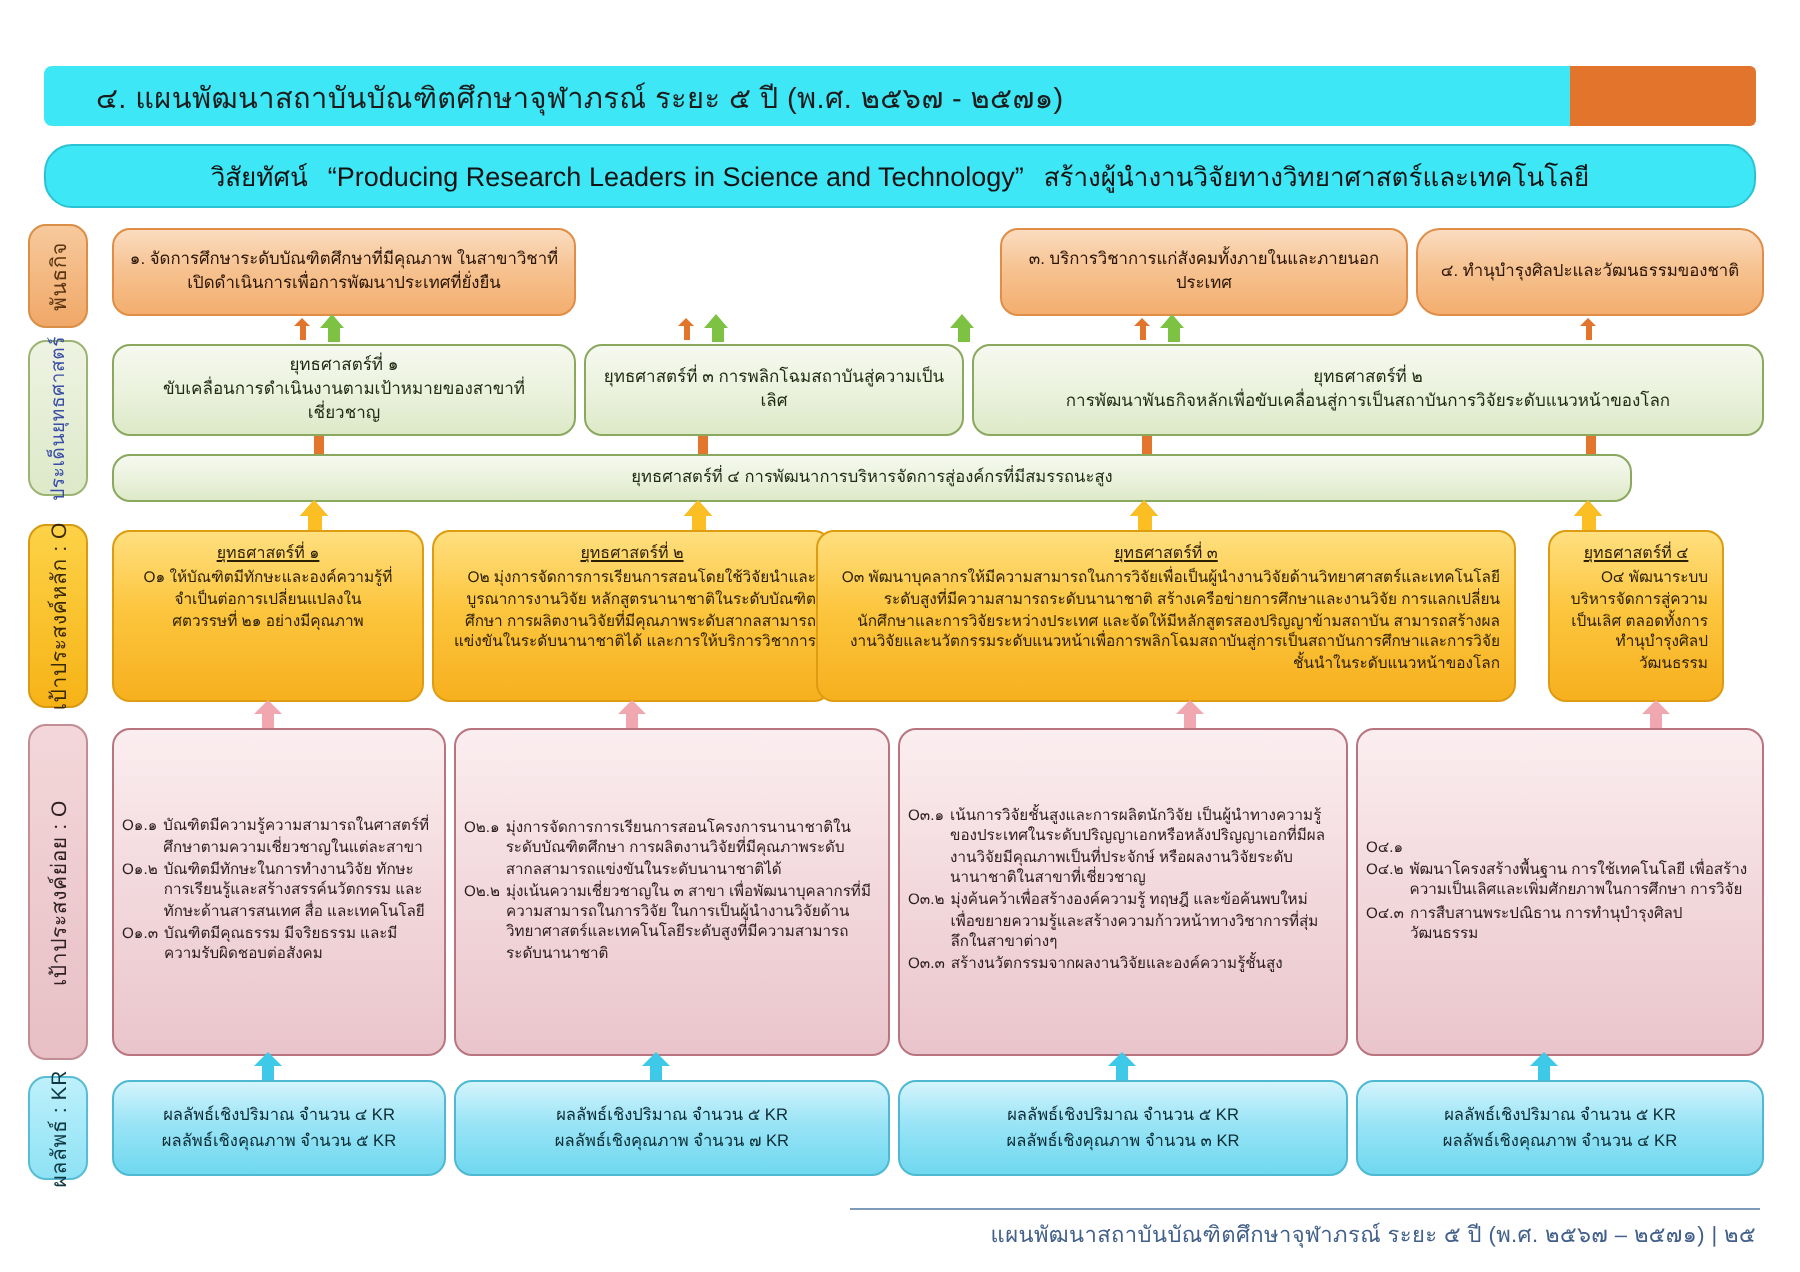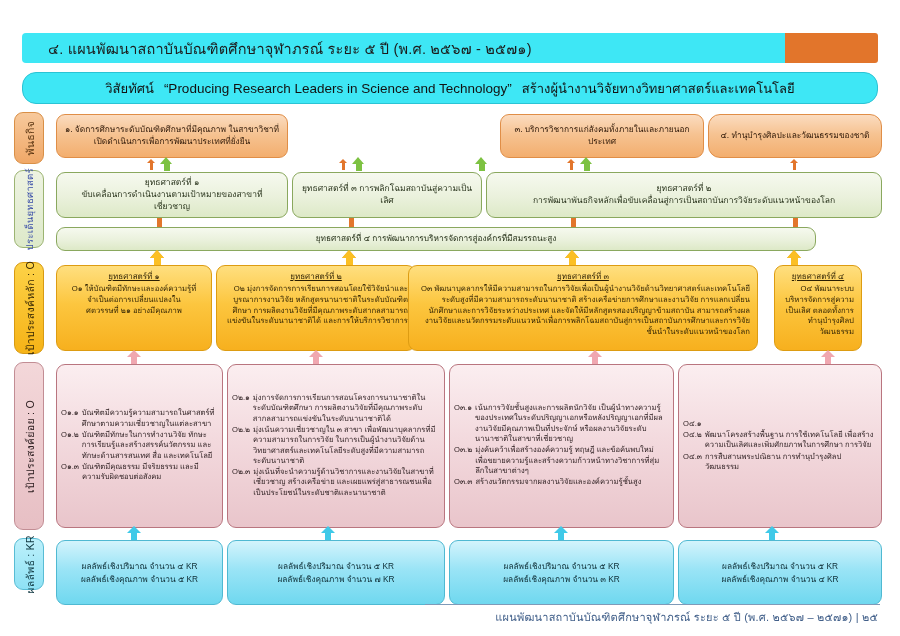--- a/index.html
+++ b/index.html
@@ -81,21 +81,21 @@
   .box-subgoal {
     background: linear-gradient(180deg,#fbeef0 0%,#f3dade 45%,#e9c5cb 100%);
     border: 1.2px solid #b9757f; color: #2a1c1e; font-size: 7.6px;
     top: 364px; height: 164px;
     align-items: flex-start; justify-content: center;
     flex-direction: column; padding: 6px 6px 6px 4px;
   }
   .box-kr {
     background: linear-gradient(180deg,#d3f4fc 0%,#9ae4f6 45%,#6fd8ef 100%);
     border: 1.2px solid #4fb9d2; color: #0c2b33; font-size: 8.3px;
-    top: 540px; height: 65px; line-height: 1.55;
+    top: 540px; height: 48px; line-height: 1.55;
   }
 
   .goal-title { width: 100%; text-align: center; font-size: 8px; text-decoration: underline; margin-bottom: 2px; }
   .goal-body  { width: 100%; text-align: center; font-size: 7.7px; line-height: 1.4; }
   .goal-body.left { text-align: right; }
 
   .sg-item { display: flex; width: 100%; margin-bottom: 1px; align-items: flex-start; }
   .sg-code { flex: 0 0 auto; padding-right: 3px; white-space: nowrap; }
   .sg-text { flex: 1 1 auto; text-align: left; line-height: 1.36; }
 
@@ -291,24 +291,20 @@
 
   <div class="box box-subgoal" style="left:227px; width:218px;">
     <div class="sg-item">
       <span class="sg-code">O๒.๑</span>
       <span class="sg-text">มุ่งการจัดการการเรียนการสอนโครงการนานาชาติในระดับบัณฑิตศึกษา การผลิตงานวิจัยที่มีคุณภาพระดับสากลสามารถแข่งขันในระดับนานาชาติได้</span>
     </div>
     <div class="sg-item">
       <span class="sg-code">O๒.๒</span>
       <span class="sg-text">มุ่งเน้นความเชี่ยวชาญใน ๓ สาขา เพื่อพัฒนาบุคลากรที่มีความสามารถในการวิจัย ในการเป็นผู้นำงานวิจัยด้านวิทยาศาสตร์และเทคโนโลยีระดับสูงที่มีความสามารถระดับนานาชาติ</span>
     </div>
-    <div class="sg-item">
-      <span class="sg-code">O๒.๓</span>
-      <span class="sg-text">มุ่งเน้นที่จะนำความรู้ด้านวิชาการและงานวิจัยในสาขาที่เชี่ยวชาญ สร้างเครือข่าย และเผยแพร่สู่สาธารณชนเพื่อเป็นประโยชน์ในระดับชาติและนานาชาติ</span>
-    </div>
   </div>
 
   <div class="box box-subgoal" style="left:449px; width:225px;">
     <div class="sg-item">
       <span class="sg-code">O๓.๑</span>
       <span class="sg-text">เน้นการวิจัยชั้นสูงและการผลิตนักวิจัย เป็นผู้นำทางความรู้ของประเทศในระดับปริญญาเอกหรือหลังปริญญาเอกที่มีผลงานวิจัยมีคุณภาพเป็นที่ประจักษ์ หรือผลงานวิจัยระดับนานาชาติในสาขาที่เชี่ยวชาญ</span>
     </div>
     <div class="sg-item">
       <span class="sg-code">O๓.๒</span>
       <span class="sg-text">มุ่งค้นคว้าเพื่อสร้างองค์ความรู้ ทฤษฎี และข้อค้นพบใหม่ เพื่อขยายความรู้และสร้างความก้าวหน้าทางวิชาการที่สุ่มลึกในสาขาต่างๆ</span>

